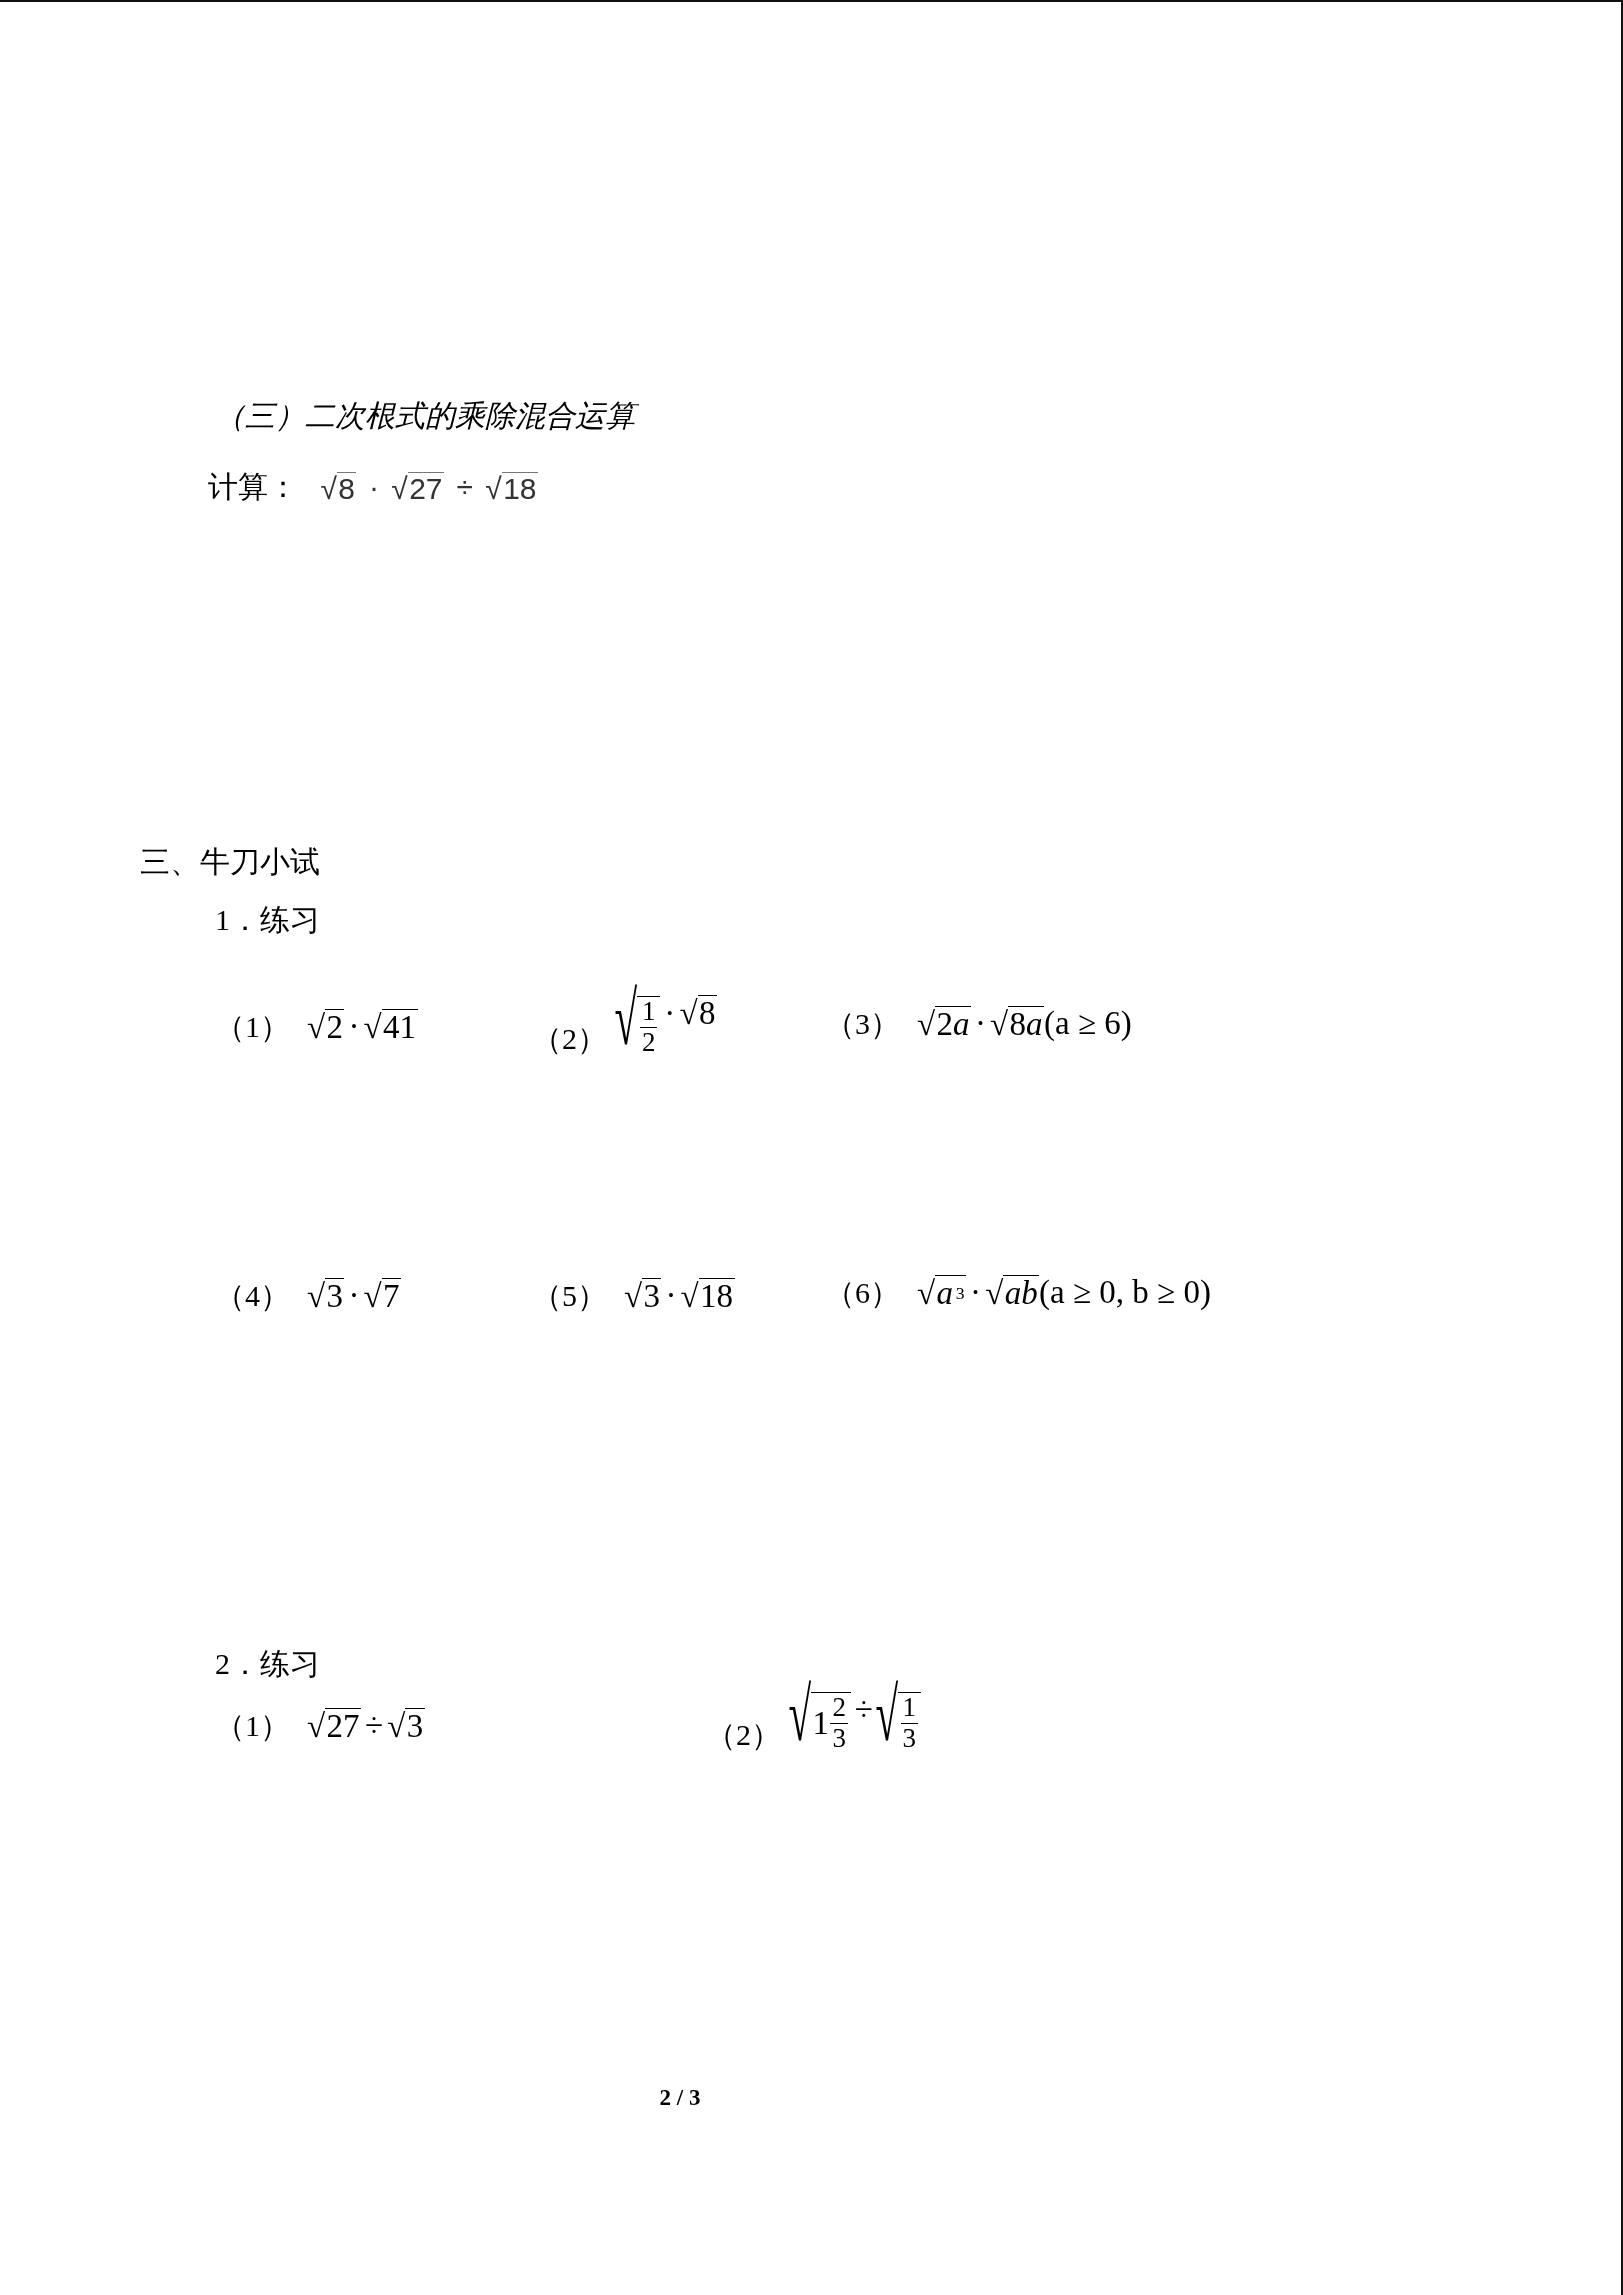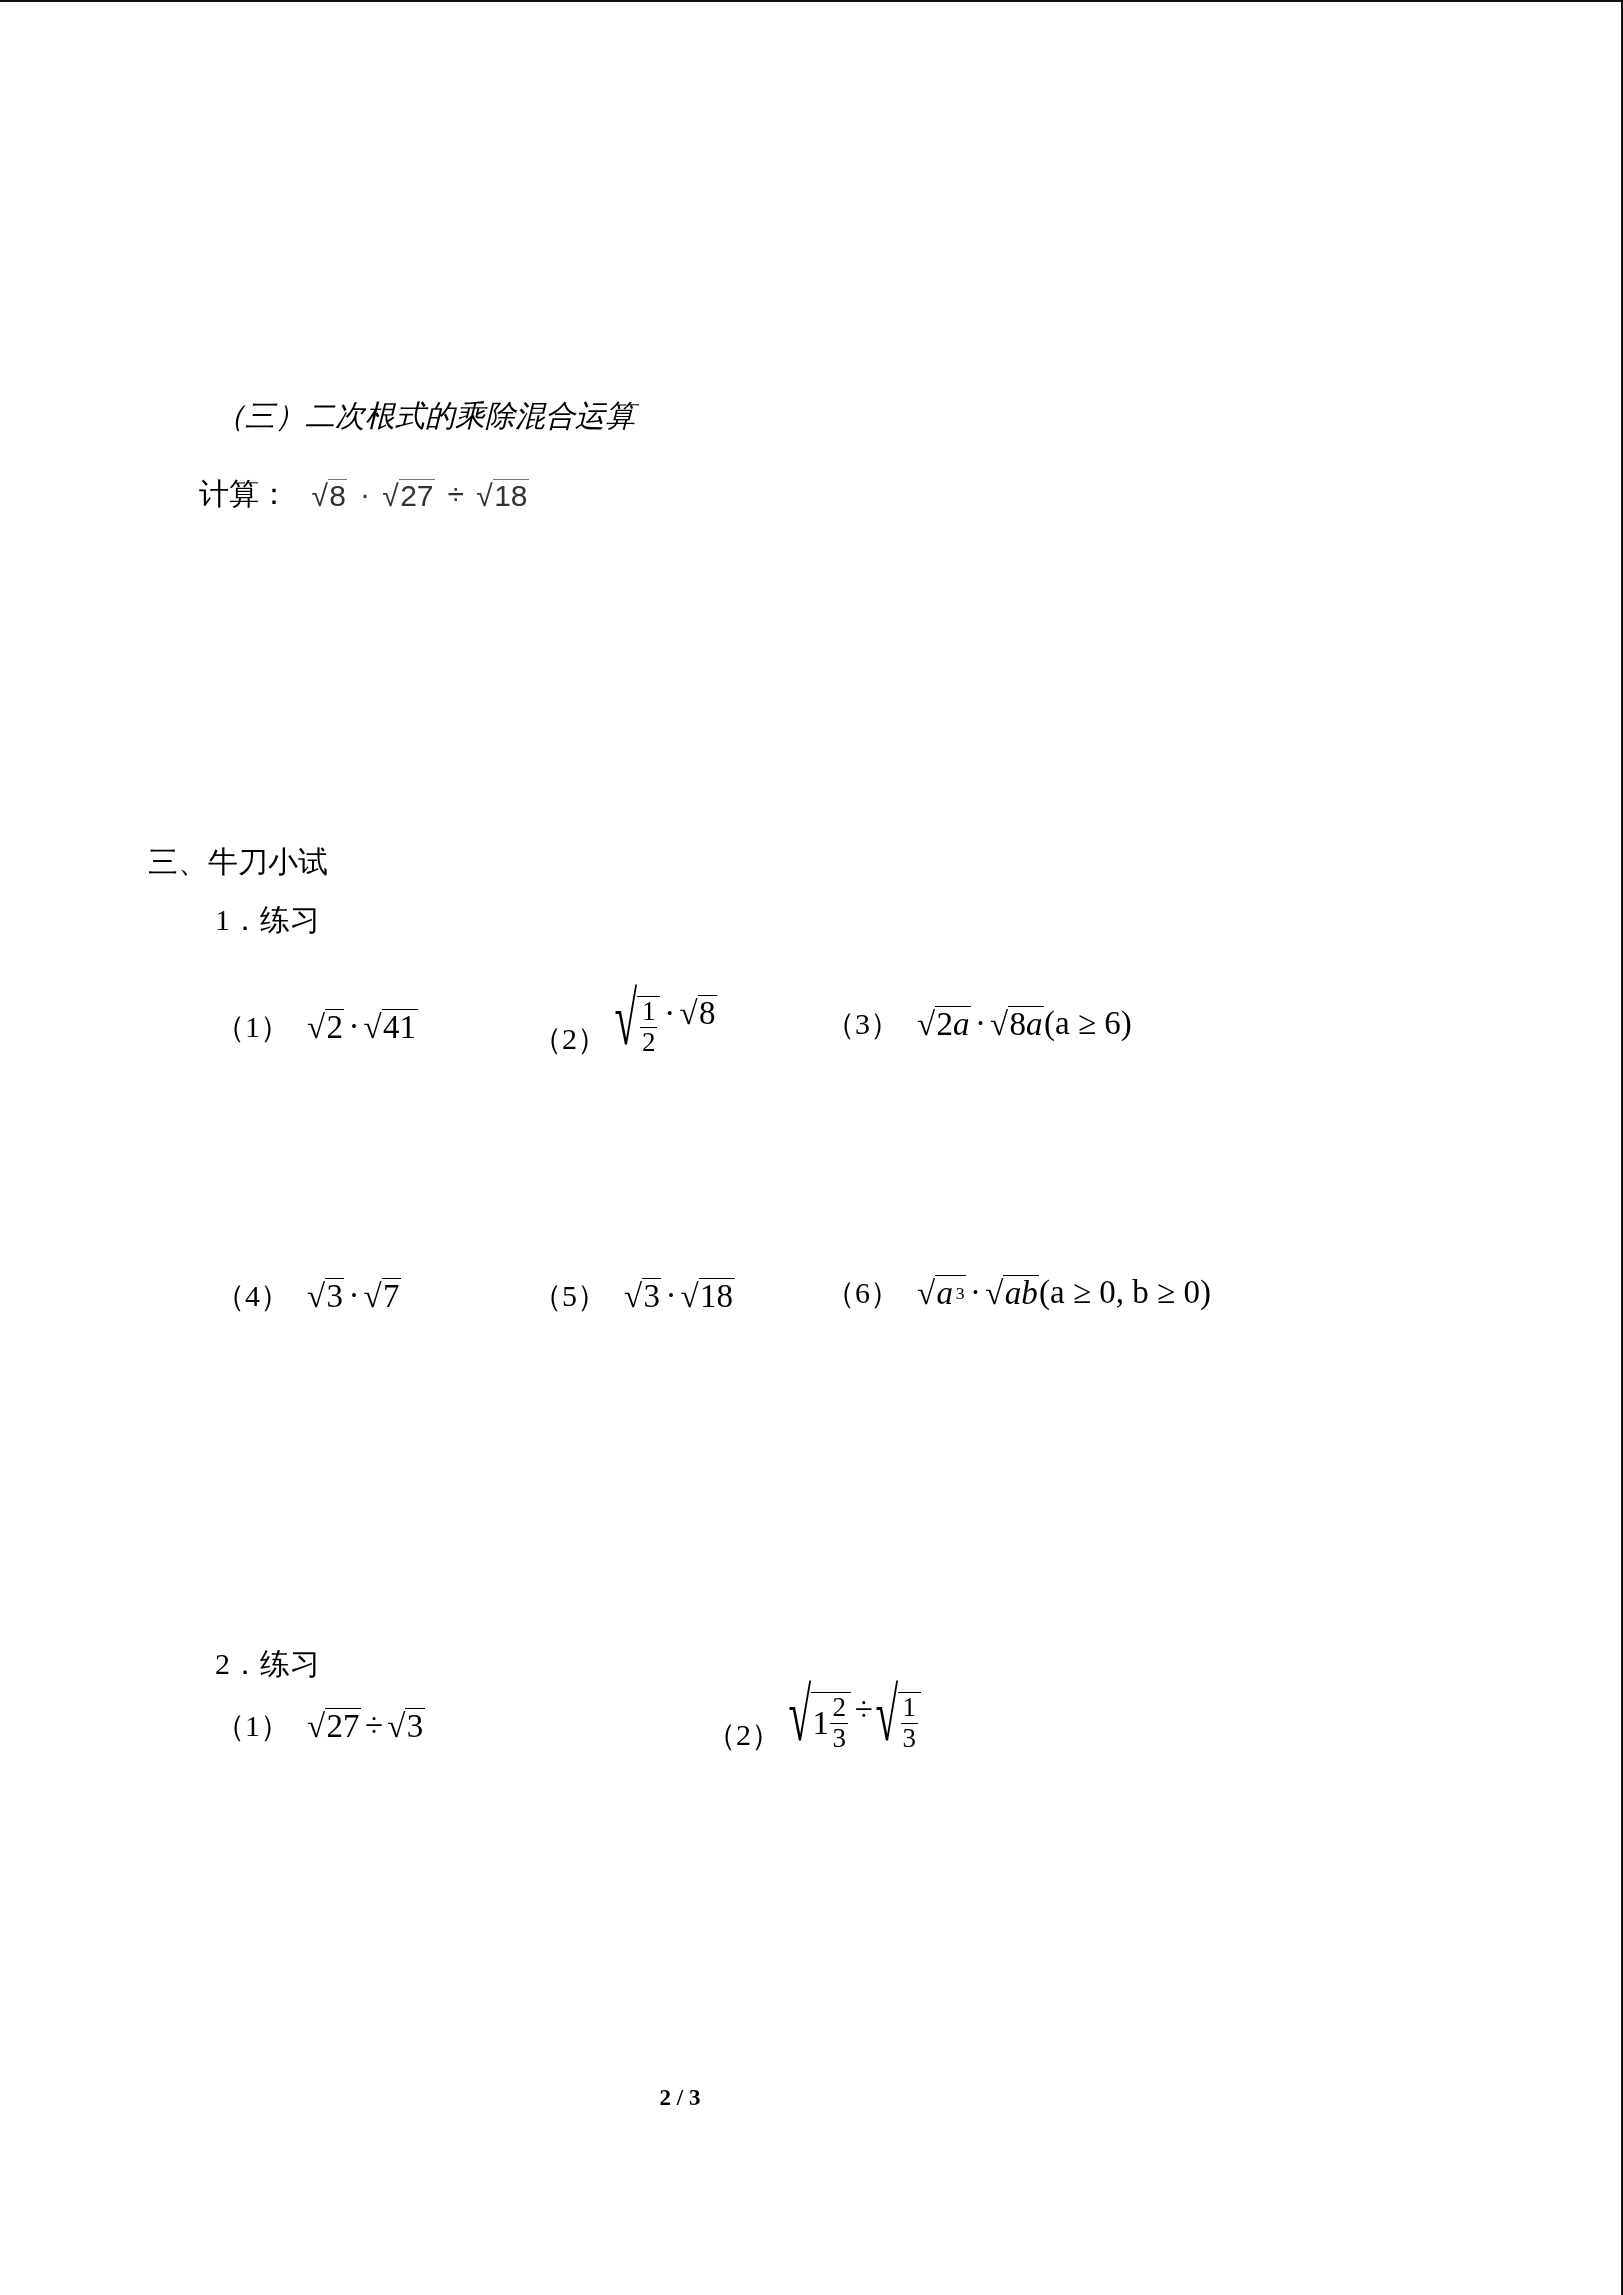--- a/index.html
+++ b/index.html
@@ -27,41 +27,41 @@
 </head>
 <body>
 
 <div class="frame-top"></div>
 <div class="frame-right"></div>
 
 <div class="line" style="left:215px; top:399px;font-style:italic;">
   <span>（三）二次根式的乘除混合运算</span>
 </div>
 
-<div class="line" style="left:199px; top:470px;margin-top:7px;">
+<div class="line" style="left:208px; top:470px;">
   <span>计算：</span>
   <span class="math sans" style="margin-left:15px;">
     <span class="rad">
         <span class="sym">√</span>
         <span class="body">8</span>
       </span>
     <span class="op">·</span>
     <span class="rad">
         <span class="sym">√</span>
         <span class="body">27</span>
       </span>
     <span class="op">÷</span>
     <span class="rad">
         <span class="sym">√</span>
         <span class="body">18</span>
       </span>
   </span>
 </div>
 
-<div class="line" style="left:148px; top:845px;">
+<div class="line" style="left:140px; top:845px;">
   <span>三、牛刀小试</span>
 </div>
 
 <div class="line" style="left:215px; top:903px;text-align:center;">
   <span>1．练习</span>
 </div>
 
 <div class="line" style="left:215px; top:1009px;">
   <span class="label">（1）</span>
   <span class="math">

